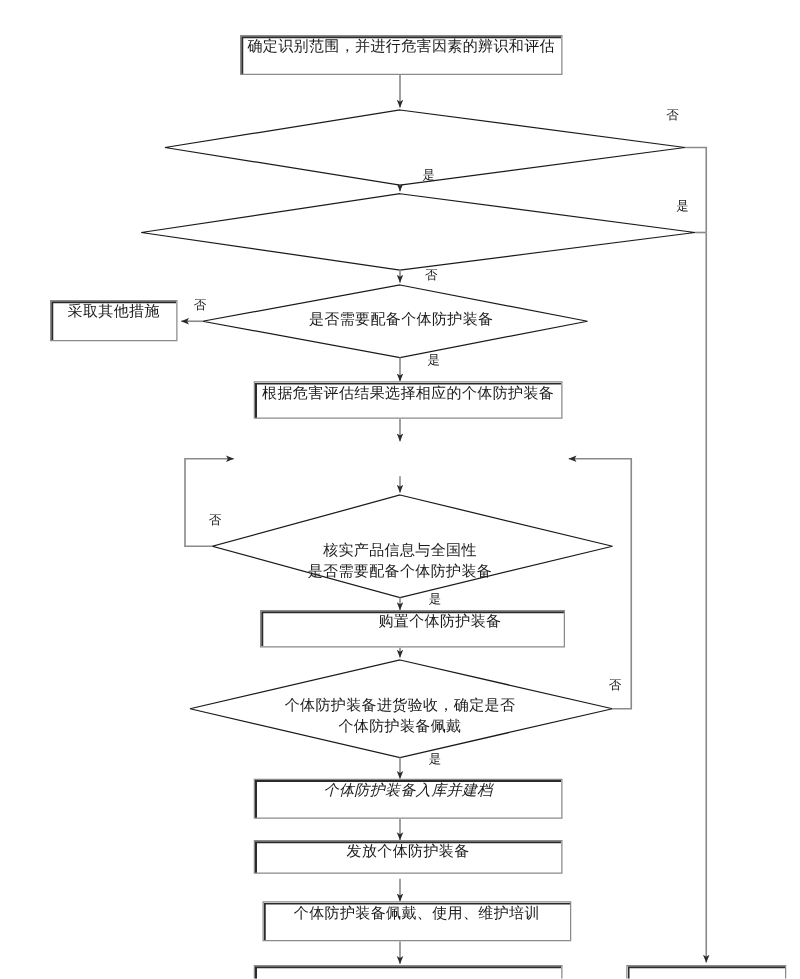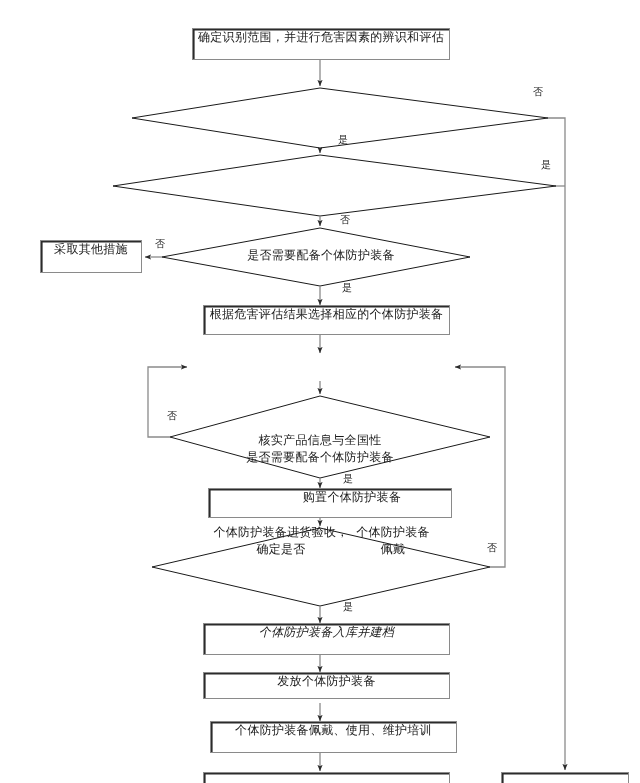--- a/index.html
+++ b/index.html
@@ -145,21 +145,21 @@
 
   <div class="node decision-label" style="left:228px; top:420px; width:184px; height:34px; flex-direction:column;margin-top:12px;">
     <span class="lines-text">核实产品信息与全国性</span>
     <span class="lines-text">是否需要配备个体防护装备</span>
   </div>
 
   <div class="node process" style="left:208px; top:488px; width:244px; height:30px;padding-left:44px;">
     <span class="lines-text">购置个体防护装备</span>
   </div>
 
-  <div class="node decision-label" style="left:208px; top:524px; width:224px; height:34px; flex-direction:row;">
+  <div class="node decision-label" style="left:208px; top:556px; width:224px; height:34px; flex-direction:column;">
     <span class="lines-text">个体防护装备进货验收，确定是否</span>
     <span class="lines-text">个体防护装备佩戴</span>
   </div>
 
   <div class="node process" style="left:203px; top:623px; width:247px; height:32px;font-style:italic;">
     <span class="lines-text">个体防护装备入库并建档</span>
   </div>
 
   <div class="node process" style="left:203px; top:672px; width:247px; height:27px;">
     <span class="lines-text">发放个体防护装备</span>

